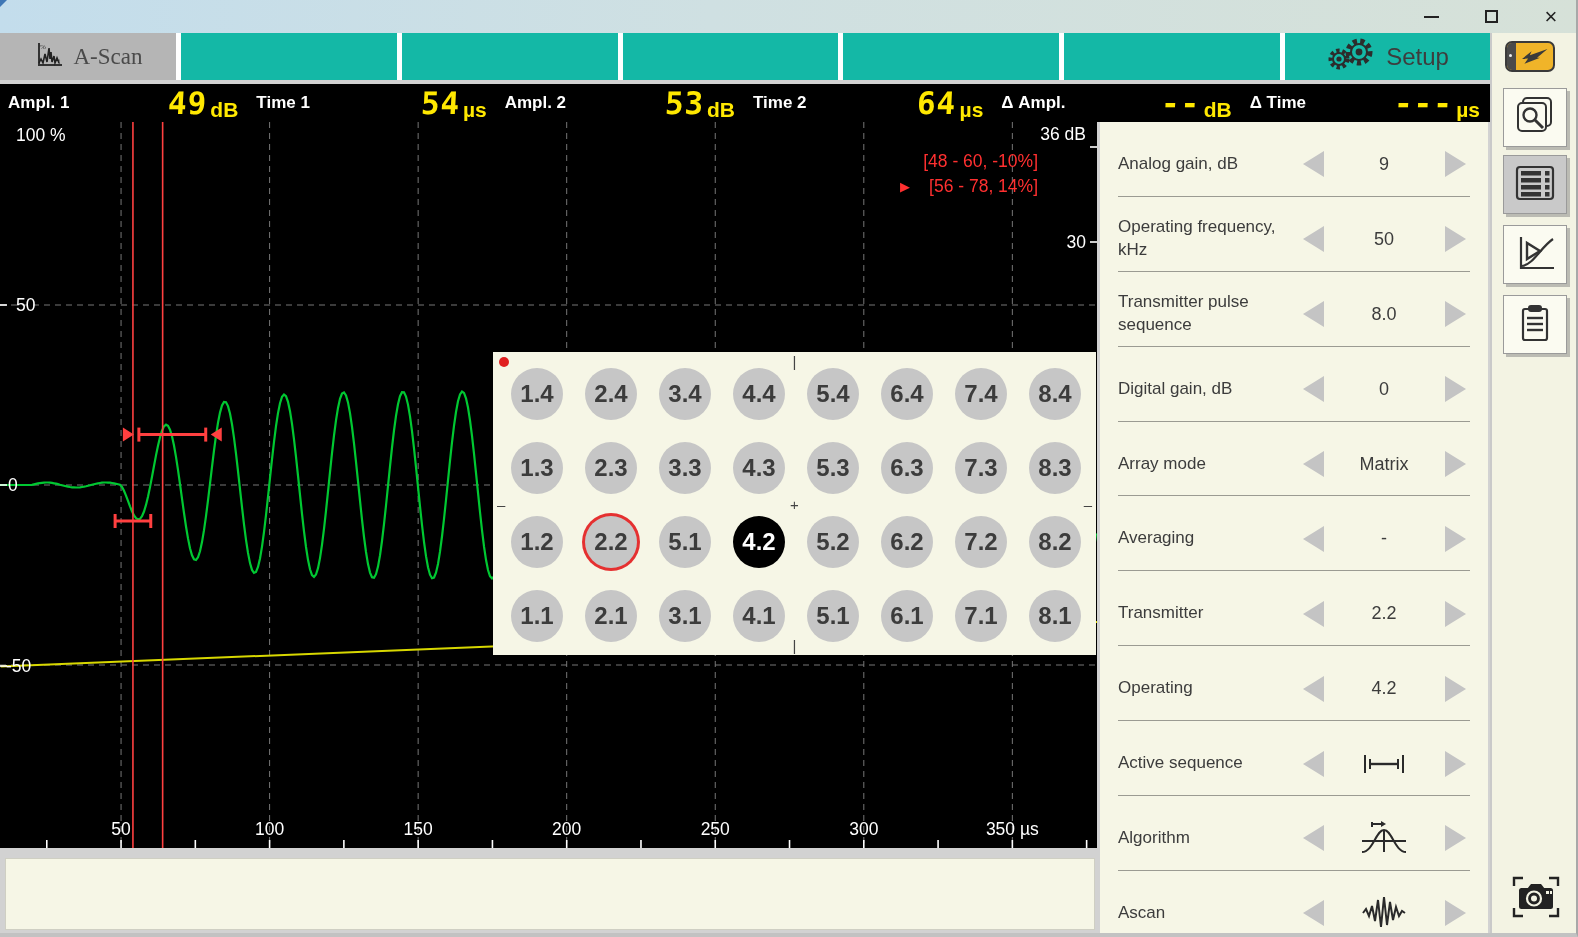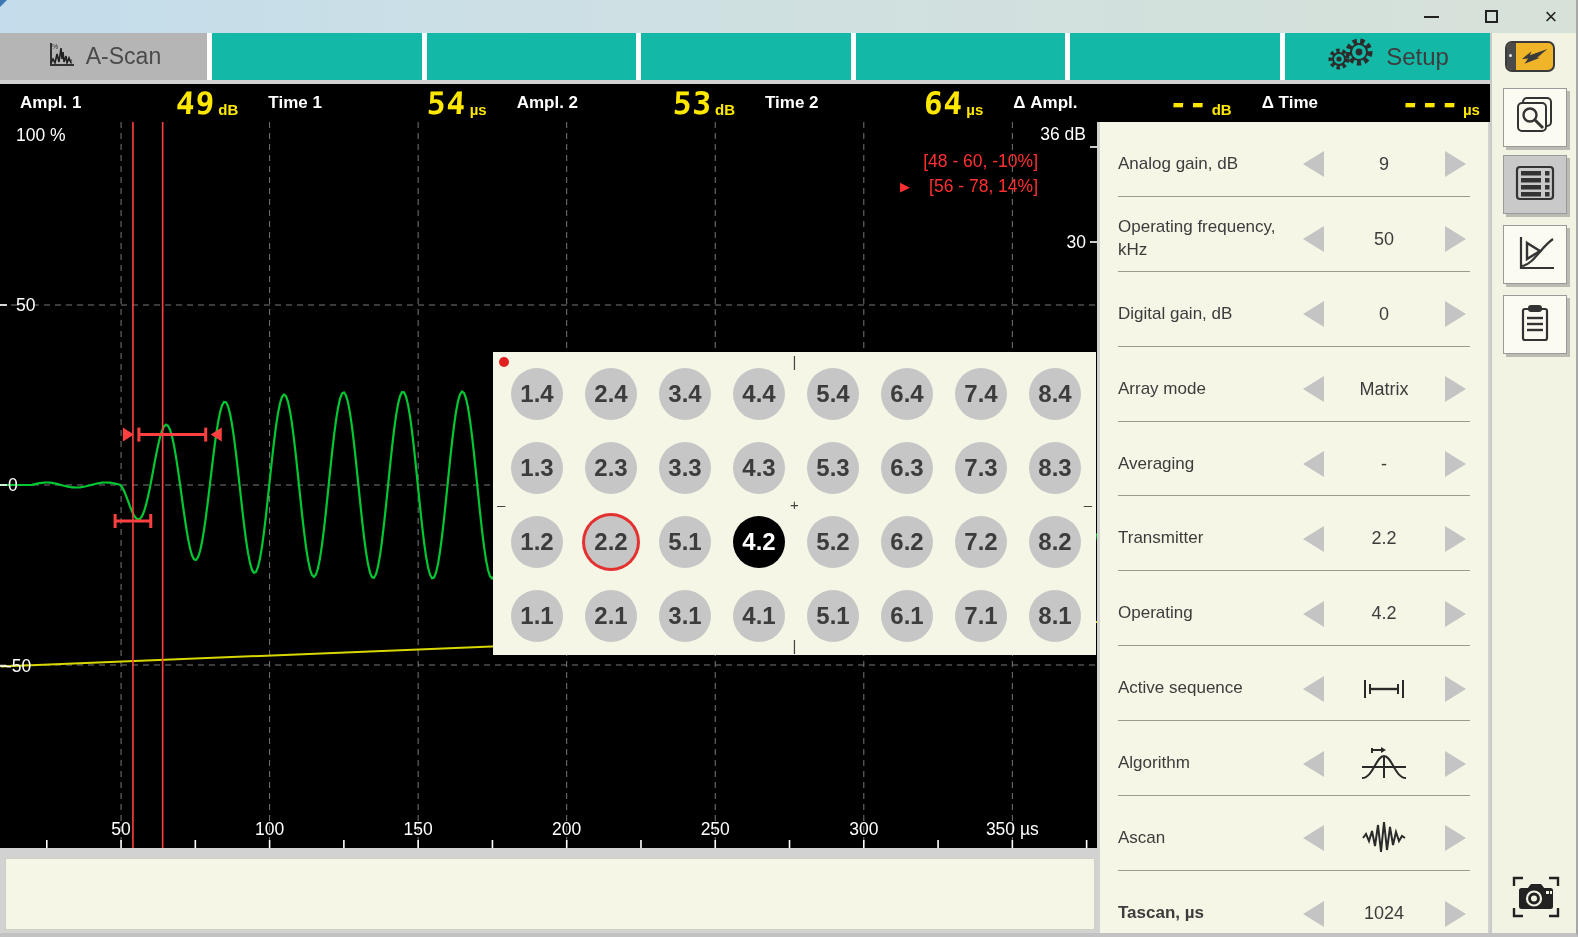--- a/index.html
+++ b/index.html
@@ -16,34 +16,34 @@
   .wbtn{width:34px;height:26px;display:flex;align-items:center;justify-content:center;
         color:#222;font-size:19px;cursor:default;}
   .min-glyph{display:block;width:15px;height:0;border-bottom:2px solid #222;}
   .max-glyph{display:block;width:13px;height:13px;border:2px solid #222;}
   .close-glyph{font-size:22px;line-height:1;color:#222;}
   
   .tabrow{position:absolute;left:0;top:33px;width:1490px;height:47px;background:#ffffff;
           display:flex;gap:5px;}
   .tab{background:#14b8a6;height:47px;display:flex;align-items:center;justify-content:center;gap:10px;}
   .tab.active{background:#b5b5b5;}
-  .tab-ascan{width:207px;}
+  .tab-ascan{width:176px;font-family:Liberation Serif, serif;}
   .tab-blank{flex:1;}
   .tab-setup{width:205px;}
   .tab-label{font-size:23px;color:#4a4a4a;}
   .setup-label{font-size:24px;color:#3d3d3d;}
   
   .measurebar{position:absolute;left:0;top:84px;width:1490px;height:38px;background:#000;
               display:flex;}
-  .mgroup{flex:1;display:flex;align-items:center;justify-content:space-between;padding:0 10px 0 20px;}
+  .mgroup{flex:1;display:flex;align-items:center;justify-content:space-between;padding:0 10px 0 8px;}
   .mlabel{color:#fff;font-weight:bold;font-size:17px;white-space:nowrap;}
   .mvalue{display:flex;align-items:flex-end;}
   .segval{font-family:"DejaVu Sans Mono",monospace;font-weight:bold;color:#ffe800;
           font-size:31px;line-height:34px;letter-spacing:1px;transform:skewX(-3deg);}
-  .segunit{font-size:15px;font-weight:bold;color:#ffe800;margin-left:3px;line-height:20px;}
+  .segunit{font-size:21px;font-weight:bold;color:#ffe800;margin-left:3px;line-height:20px;}
   
   .plotwrap{position:absolute;left:0;top:122px;width:1097px;height:726px;background:#000;}
   .plotwrap svg{display:block;}
   
   .popup{position:absolute;left:493px;top:230px;width:603px;height:303px;background:#f6f6e6;
          z-index:5;}
   .popup-grid{position:absolute;left:18px;top:16px;display:grid;
               grid-template-columns:repeat(8,52px);grid-auto-rows:52px;column-gap:22px;row-gap:22px;}
   .mcircle{width:52px;height:52px;border-radius:50%;background:#c6c6c6;color:#3c3c3c;
            font-weight:bold;font-size:24px;display:flex;align-items:center;justify-content:center;}
@@ -305,20 +305,30 @@
         <div class="slabel">Operating frequency, kHz</div>
         <div class="arrow">
           <span class="arrow-left"></span>
         </div>
         <div class="sval">50</div>
         <div class="arrow">
           <span class="arrow-right"></span>
         </div>
       </div>
       <div class="srow">
+        <div class="slabel">Transmitter pulse sequence</div>
+        <div class="arrow">
+          <span class="arrow-left"></span>
+        </div>
+        <div class="sval">8.0</div>
+        <div class="arrow">
+          <span class="arrow-right"></span>
+        </div>
+      </div>
+      <div class="srow">
         <div class="slabel">Digital gain, dB</div>
         <div class="arrow">
           <span class="arrow-left"></span>
         </div>
         <div class="sval">0</div>
         <div class="arrow">
           <span class="arrow-right"></span>
         </div>
       </div>
       <div class="srow">

